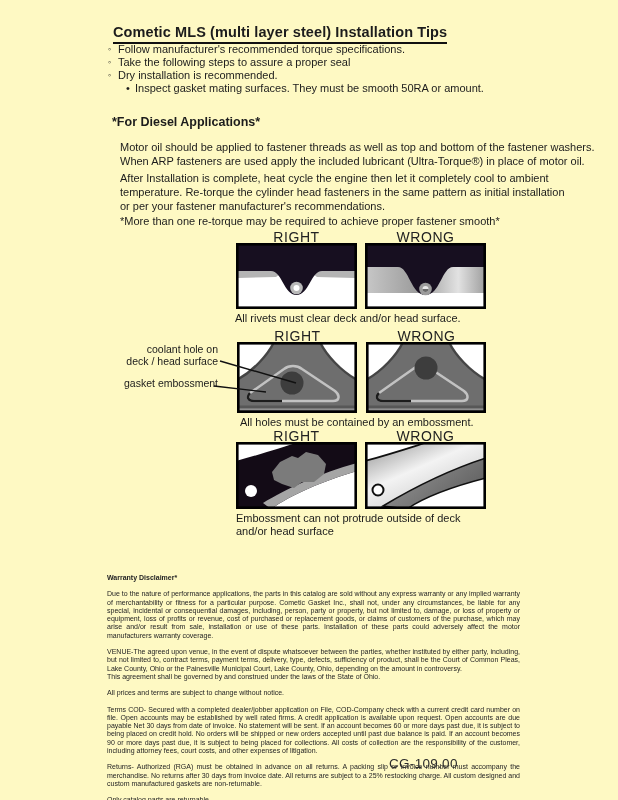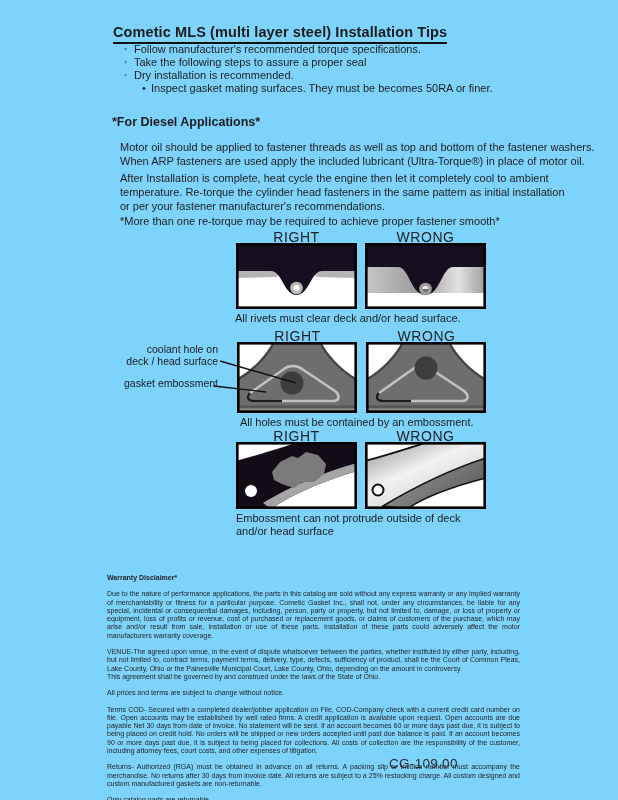--- a/index.html
+++ b/index.html
@@ -1,24 +1,24 @@
 <!DOCTYPE html>
 <html style="--ink: #1c1c1c; --diagram-dark: #170f20; --panel-gray: #6e6e6e; --deck-gray: #b4b4b4; --coolant-hole-gray: #3d3d3d; --embossment-line-gray: #c2c2c2;"><head>
 <meta charset="utf-8">
 <style>
   html,body{margin:0;padding:0;background:#fff;}
-  .page{position:relative;width:618px;height:800px;background:#7dd3fc;overflow:hidden;
+  .page{position:relative;width:618px;height:800px;background:#fef9c3;overflow:hidden;
         font-family:"Liberation Sans", sans-serif;color:var(--ink,#1c1c1c);}
   .pre{white-space:pre-line;}
   
   .title{position:absolute;left:113px;top:24px;margin:0;font-size:14.5px;font-weight:bold;
          border-bottom:2px solid #111;padding-bottom:2px;letter-spacing:.1px;}
   
   .tips{position:absolute;left:108px;top:43px;font-size:11px;line-height:13px;}
-  .tip{white-space:nowrap;margin-left:16px;}
+  .tip{white-space:nowrap;}
   .tip .b1{display:inline-block;width:10px;font-size:9px;vertical-align:1px;}
   .tip .b2{display:inline-block;width:9px;font-size:11px;}
   .tip.l2{padding-left:18px;}
   
   .diesel-h{position:absolute;left:112px;top:115px;margin:0;font-size:12.5px;font-weight:bold;}
   .para{position:absolute;left:112px;margin:8px;font-size:11px;line-height:14.2px;}
   
   .dg-head{position:absolute;width:121px;text-align:center;font-size:14px;letter-spacing:.6px;color:#222;}
   .dg-caption{position:absolute;font-size:11px;line-height:12.5px;color:#1b1b1b;}
   .panel{position:absolute;display:block;}
@@ -36,21 +36,21 @@
 <body>
 
 <div class="page">
 
   <h1 class="title">Cometic MLS (multi layer steel) Installation Tips</h1>
 
   <div class="tips">
     <div class="tip l1"><span class="b1">◦</span><span>Follow manufacturer's recommended torque specifications.</span></div>
     <div class="tip l1"><span class="b1">◦</span><span>Take the following steps to assure a proper seal</span></div>
     <div class="tip l1"><span class="b1">◦</span><span>Dry installation is recommended.</span></div>
-    <div class="tip l2"><span class="b2">•</span><span>Inspect gasket mating surfaces.  They must be becomes 50RA or finer.</span></div>
+    <div class="tip l2"><span class="b2">•</span><span>Inspect gasket mating surfaces.  They must be smooth 50RA or amount.</span></div>
   </div>
 
   <h2 class="diesel-h">*For Diesel Applications*</h2>
   <p class="para pre" style="top:132px;">Motor oil should be applied to fastener threads as well as top and bottom of the fastener washers.
 When ARP fasteners are used apply the included lubricant (Ultra-Torque®) in place of motor oil.</p>
   <p class="para pre" style="top:163px;">After Installation is complete, heat cycle the engine then let it completely cool to ambient
 temperature. Re-torque the cylinder head fasteners in the same pattern as initial installation
 or per your fastener manufacturer's recommendations.</p>
   <p class="para" style="top:206px;">*More than one re-torque may be required to achieve proper fastener smooth*</p>
 

